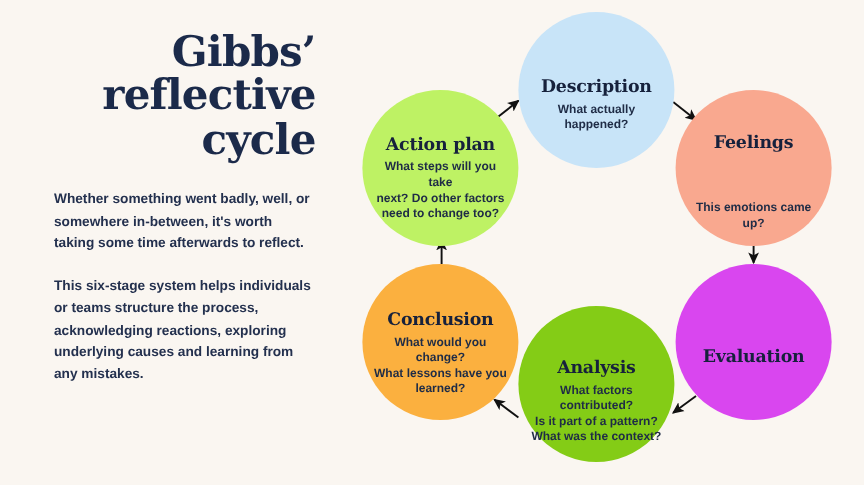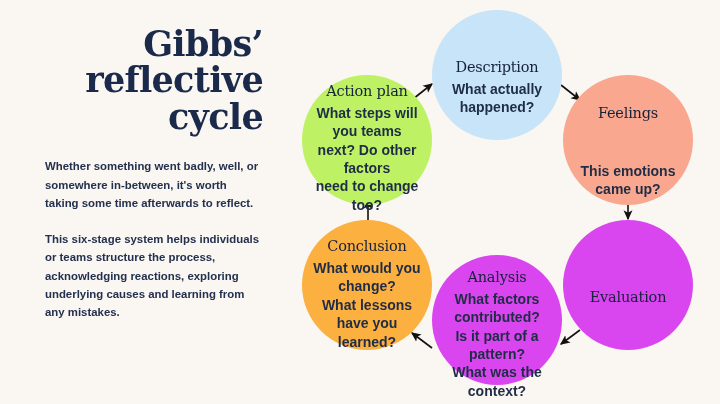--- a/index.html
+++ b/index.html
@@ -64,31 +64,31 @@
     border-radius: 50%;
     display: flex;
     flex-direction: column;
     align-items: center;
     justify-content: center;
     text-align: center;
     box-sizing: border-box;
   }
   .node-title {
     font-family: "DejaVu Serif", "Liberation Serif", serif;
-    font-weight: normal;
+    font-weight: bold;
     color: #16213c;
     font-size: 14.5px;
     letter-spacing: -0.2px;
     line-height: 1.1;
     margin: 0;
     white-space: nowrap;
   }
   .node-sub {
     font-family: "Liberation Sans", sans-serif;
-    font-size: 14px;
+    font-size: 10px;
     font-weight: 600;
     color: #1f2c46;
     line-height: 1.32;
     margin: 4px 0 0 0;
     white-space: pre-line;
     max-width: 112px;
   }
 
   
   #node-description { left: 152px; top: 10px;  width: 130px; height: 130px; background: #c8e4f8; }
@@ -170,35 +170,35 @@
 
     <div class="node" id="node-feelings" style="background: rgb(249, 168, 143);">
       <div class="node-title">Feelings</div>
       <div class="node-sub">This emotions came up?</div>
     </div>
 
     <div class="node" id="node-evaluation" style="background: #d946ef;">
       <div class="node-title">Evaluation</div>
     </div>
 
-    <div class="node" id="node-analysis" style="background: #d946ef;">
+    <div class="node" id="node-analysis" style="background: #84cc16;">
       <div class="node-title">Analysis</div>
       <div class="node-sub">What factors contributed?
 Is it part of a pattern?
 What was the context?</div>
     </div>
 
     <div class="node" id="node-conclusion" style="background: rgb(251, 176, 63);">
       <div class="node-title">Conclusion</div>
       <div class="node-sub">What would you change?
 What lessons have you
 learned?</div>
     </div>
 
     <div class="node" id="node-actionplan" style="background: #bef264;">
       <div class="node-title">Action plan</div>
-      <div class="node-sub">What steps will you teams
+      <div class="node-sub">What steps will you take
 next? Do other factors
 need to change too?</div>
     </div>
 
   </div>
 </div>
 
 </body></html>

